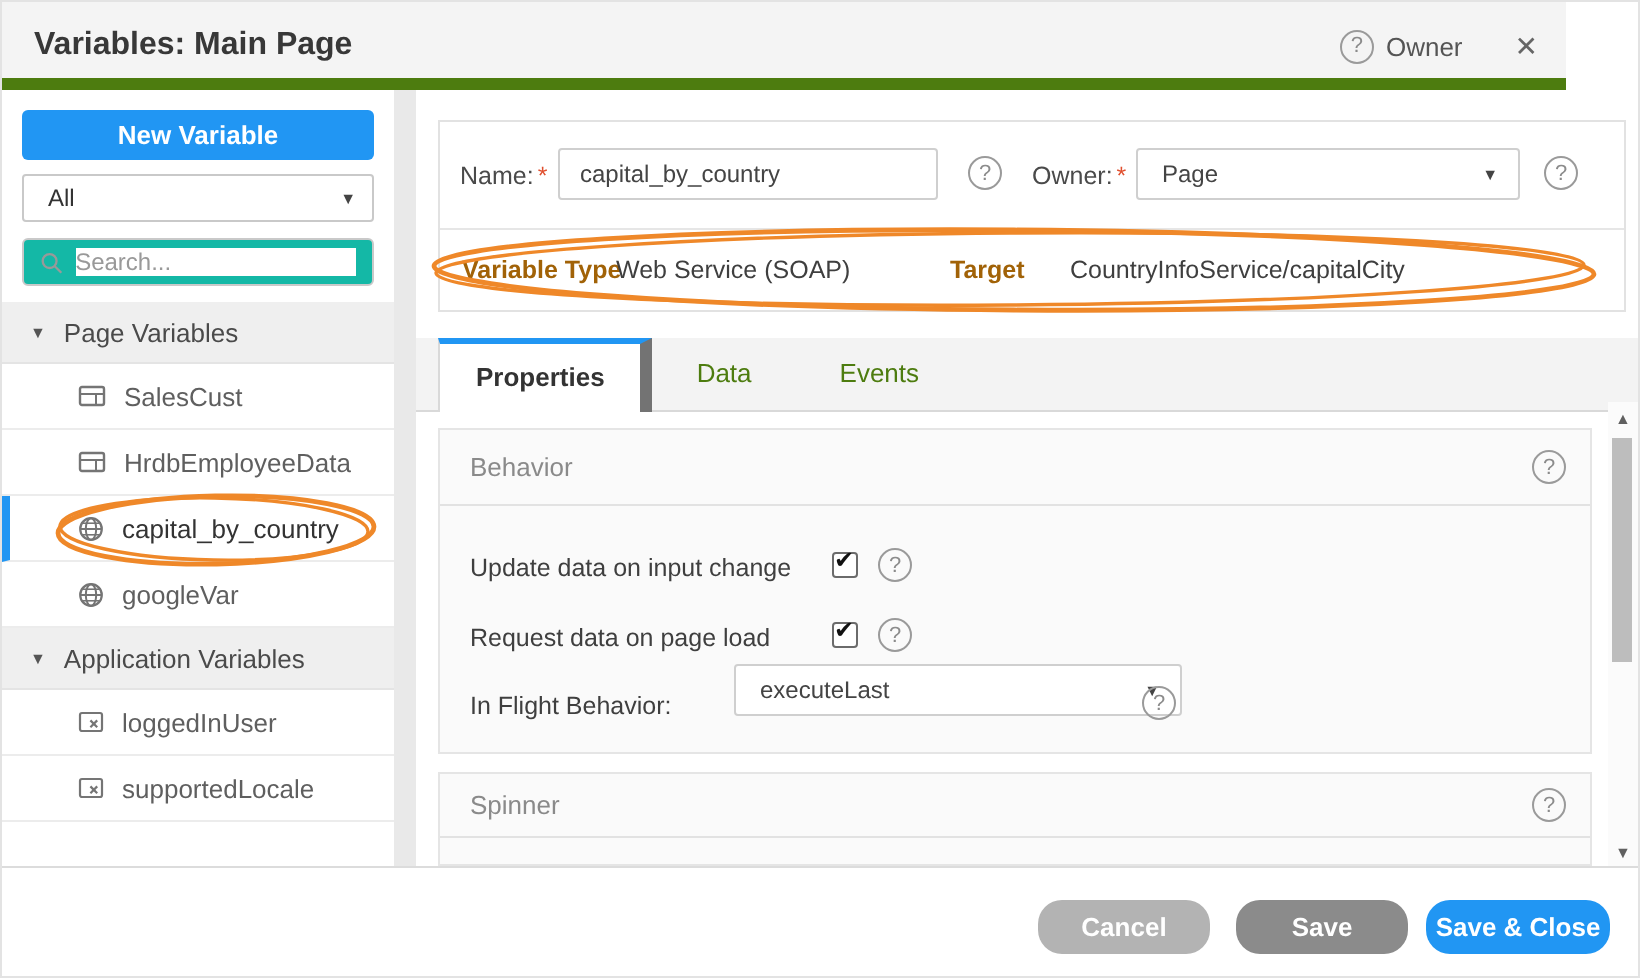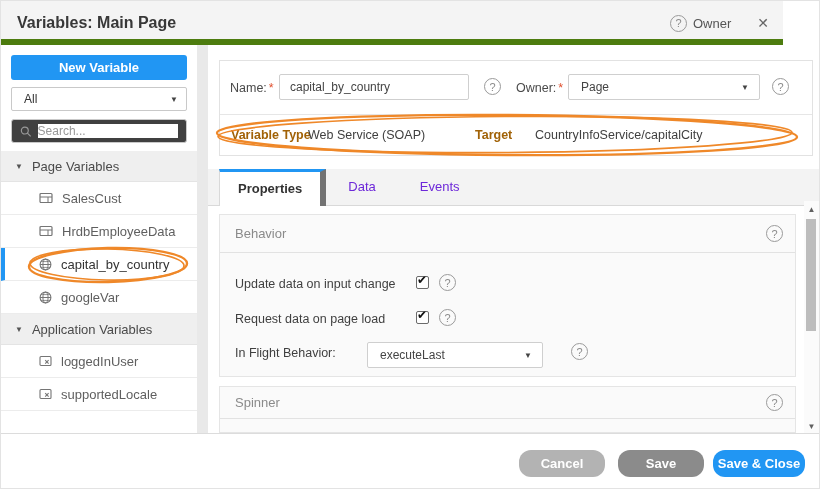--- a/index.html
+++ b/index.html
@@ -22,21 +22,21 @@
   
   .sidebar { position:absolute; left:0; top:44px; width:196px; height:388px; background:#fff; overflow:hidden; }
   .nv-btn { position:absolute; left:10px; top:10px; width:176px; height:25px; background:#2196f3; border:none;
             border-radius:3px; color:#fff; font-size:13px; font-weight:600; text-align:center; line-height:25px;
             cursor:pointer; font-family:inherit; }
   .sb-select { position:absolute; left:10px; top:42px; width:176px; height:24px; border:1px solid #c9c9c9;
                border-radius:2px; background:#fff; display:flex; align-items:center; font-size:12px; color:#333;
                padding:0 8px 0 12px; cursor:pointer; }
   .sb-select .caret, .f-select .caret { margin-left:auto; font-size:8px; color:#444; }
   .sb-search { position:absolute; left:10px; top:74px; width:176px; height:24px; border:1px solid #c9c9c9;
-               border-radius:3px; background:#404040; display:flex; align-items:center; padding:0 8px; gap:6px; }
+               border-radius:3px; background:#14b8a6; display:flex; align-items:center; padding:0 8px; gap:6px; }
   .sb-search input { border:none; outline:none; width:100%; font-size:12px; color:#555; font-family:inherit; }
   .sb-search input::placeholder { color:#999; }
   .sb-list { position:absolute; left:0; top:106px; width:196px; }
   .sb-section { height:31px; background:#efefef; display:flex; align-items:center; padding-left:14px; gap:9px;
                 font-size:13px; color:#4a4a4a; border-bottom:1px solid #e4e4e4; cursor:pointer; }
   .tri { font-size:8px; color:#555; }
   .sb-item { height:33px; background:#fff; display:flex; align-items:center; padding-left:38px; gap:9px;
              font-size:13px; color:#5f5f5f; border-bottom:1px solid #ececec; cursor:pointer; }
   .sb-item.sel { border-left:4px solid #2196f3; padding-left:34px; color:#333; }
   .sb-item svg { flex:0 0 auto; }
@@ -53,21 +53,21 @@
              border-radius:2px; font-size:12px; color:#444; padding:0 10px; font-family:inherit; outline:none; }
   .f-select { position:absolute; height:26px; border:1px solid #cfcfcf; border-radius:2px; background:#fff;
               display:flex; align-items:center; font-size:12px; color:#444; padding:0 10px 0 12px; cursor:pointer; }
   .fb-sep { position:absolute; left:0; top:53px; width:100%; border-top:1px solid #e6e6e6; }
   .vt-label { position:absolute; font-size:12.5px; font-weight:700; color:#a16207; top:67px; }
   .vt-value { position:absolute; font-size:12.5px; color:#3f3f3f; top:67px; }
 
   
   .tabstrip { position:absolute; left:0; top:124px; width:613px; height:37px; background:#f3f3f3;
               border-bottom:1px solid #d9d9d9; display:flex; }
-  .tab { line-height:36px; padding:0 22px; font-size:13px; color:#6d28d9; cursor:pointer; }
+  .tab { line-height:36px; padding:0 22px; font-size:13px; color:#4d7c0f; cursor:pointer; }
   .tab.active { margin-left:11px; background:#fff; border-left:1px solid #d9d9d9; border-right:6px solid #737373;
                 border-top:3px solid #2196f3; line-height:33px; color:#333; height:37px; padding:0 18px;font-weight:bold; }
 
   
   .panel { position:absolute; left:11px; width:577px; background:#fafafa; border:1px solid #e5e5e5; }
   .panel-hd { position:relative; height:38px; border-bottom:1px solid #e2e2e2; }
   .panel-title { position:absolute; left:15px; top:11px; font-size:13px; color:#8a8a8a; }
   .panel-q { position:absolute; right:12px; top:10px; }
   .panel.behavior { top:169px; height:163px; }
   .panel.spinner { top:341px; height:47px; }
@@ -243,21 +243,21 @@
       </span>
       <span class="qicon rowq" style="top:59px;">?</span>
 
       <span class="prow-label" style="top:97px;">Request data on page load</span>
       <span class="checkbox" style="top:96px;">
         <span class="chk">✔</span>
       </span>
       <span class="qicon rowq" style="top:94px;">?</span>
 
       <span class="prow-label" style="top:131px;">In Flight Behavior:</span>
-      <div class="f-select" style="left:147px; top:127px; width:176px;">
+      <div class="f-select" style="left:147px; top:117px; width:224px;">
         <span>executeLast</span>
         <span class="caret">▼</span>
       </div>
       <span class="qicon" style="position:absolute; left:351px; top:128px;">?</span>
     </div>
 
     <div class="panel spinner">
       <div class="panel-hd">
         <span class="panel-title">Spinner</span>
         <span class="qicon panel-q">?</span>

